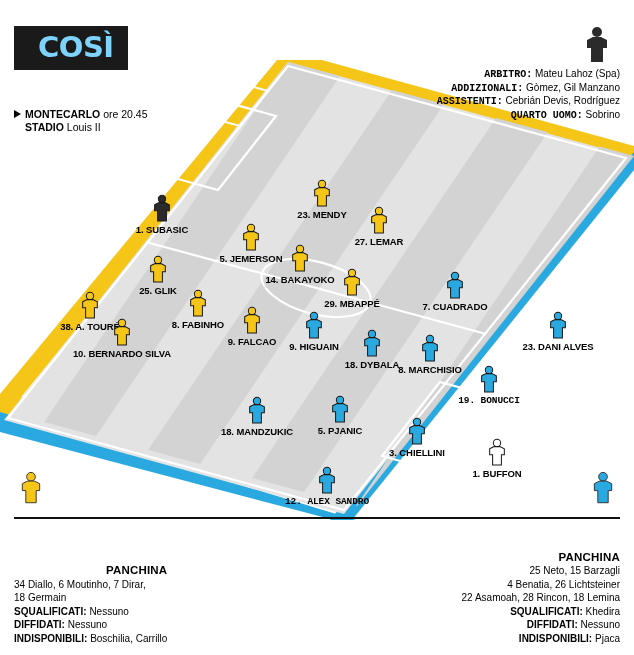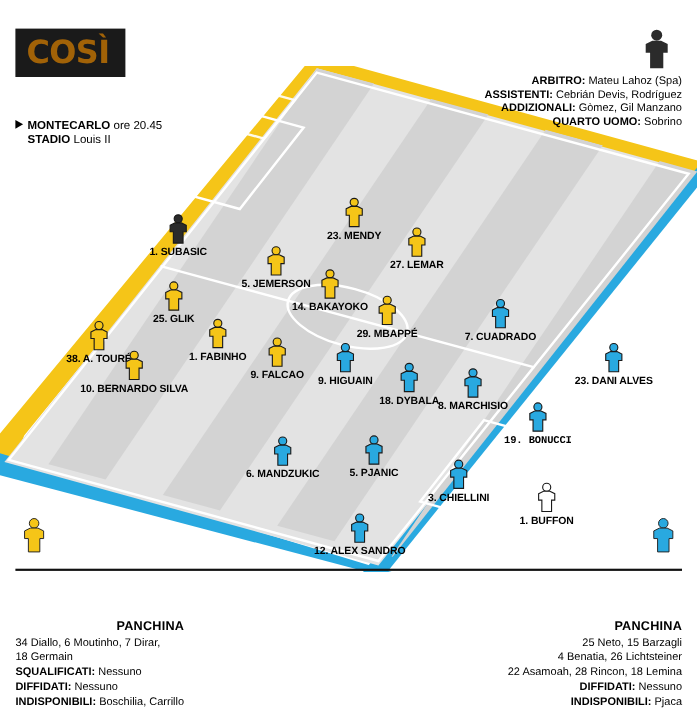--- a/index.html
+++ b/index.html
@@ -9,22 +9,22 @@
     font-family:"Liberation Sans", sans-serif;
     color:#000;
     position:relative;
     overflow:hidden;
   }
   .stage{position:absolute;left:0;top:0;width:634px;height:655px;}
 
   
   .title-box{
     position:absolute;left:14px;top:26px;
-    background:#1a1a1a;color:#a16207;
-    padding:6px 14px 8px 10px;
+    background:#1a1a1a;color:#7dd3fc;
+    padding:6px 14px 8px 24px;
     z-index:40;
   }
   .title-line{
     font-family:"DejaVu Sans", sans-serif;
     font-weight:bold;
     font-size:29px;
     line-height:30px;
     letter-spacing:-0.5px;
   }
 
@@ -38,21 +38,21 @@
     border-top:4.5px solid transparent;
     border-bottom:4.5px solid transparent;
     margin-right:4px;position:relative;top:0px;
   }
 
   
   .refs{
     position:absolute;right:14px;top:68px;z-index:40;
     text-align:right;font-size:10px;line-height:12.5px;
   }
-  .refs .lbl{font-weight:bold;}
+  .refs .lbl{font-weight:bold;font-family:Liberation Mono, monospace;}
   .ref-shirt{position:absolute;right:22px;top:26px;z-index:40;}
 
   
   .pitch-wrap{position:absolute;left:0;top:60px;width:634px;height:460px;z-index:5;}
 
   
   .player{position:absolute;z-index:30;}
   .player .lbl{
     position:absolute;
     font-size:9.5px;font-weight:bold;
@@ -141,26 +141,26 @@
       <path d="M5 14 L11 11 L19 11 L25 14 L25 22 L21 22 L21 36 L9 36 L9 22 L5 22 Z" fill="#2b2b2b"></path>
     </svg>
   </div>
 
   <div class="refs">
     <div>
       <span class="lbl">ARBITRO:</span>
       <span>Mateu Lahoz (Spa)</span>
     </div>
     <div>
+      <span class="lbl">ADDIZIONALI:</span>
+      <span>Gòmez, Gil Manzano</span>
+    </div>
+    <div>
       <span class="lbl">ASSISTENTI:</span>
       <span>Cebrián Devis, Rodríguez</span>
-    </div>
-    <div>
-      <span class="lbl">ADDIZIONALI:</span>
-      <span>Gòmez, Gil Manzano</span>
     </div>
     <div>
       <span class="lbl">QUARTO UOMO:</span>
       <span>Sobrino</span>
     </div>
   </div>
 
   <div id="players-layer">
       <div class="player" style="left: 151px; top: 194px;"><svg width="22" height="29" viewBox="0 0 30 38">
           <circle cx="15" cy="6" r="5" fill="#2b2b2b" stroke="#1a1a1a" stroke-width="1.4"></circle>
@@ -170,21 +170,21 @@
           <circle cx="15" cy="6" r="5" fill="#f5c518" stroke="#1a1a1a" stroke-width="1.4"></circle>
           <path d="M5 14 L11 11 L19 11 L25 14 L25 22 L21 22 L21 36 L9 36 L9 22 L5 22 Z" fill="#f5c518" stroke="#1a1a1a" stroke-width="1.4"></path>
         </svg><span class="lbl below">38. A. TOURÉ</span></div>
       <div class="player" style="left: 147px; top: 255px;"><svg width="22" height="29" viewBox="0 0 30 38">
           <circle cx="15" cy="6" r="5" fill="#f5c518" stroke="#1a1a1a" stroke-width="1.4"></circle>
           <path d="M5 14 L11 11 L19 11 L25 14 L25 22 L21 22 L21 36 L9 36 L9 22 L5 22 Z" fill="#f5c518" stroke="#1a1a1a" stroke-width="1.4"></path>
         </svg><span class="lbl below">25. GLIK</span></div>
       <div class="player" style="left: 187px; top: 289px;"><svg width="22" height="29" viewBox="0 0 30 38">
           <circle cx="15" cy="6" r="5" fill="#f5c518" stroke="#1a1a1a" stroke-width="1.4"></circle>
           <path d="M5 14 L11 11 L19 11 L25 14 L25 22 L21 22 L21 36 L9 36 L9 22 L5 22 Z" fill="#f5c518" stroke="#1a1a1a" stroke-width="1.4"></path>
-        </svg><span class="lbl below">1. FABINHO</span></div>
+        </svg><span class="lbl below">8. FABINHO</span></div>
       <div class="player" style="left: 240px; top: 223px;"><svg width="22" height="29" viewBox="0 0 30 38">
           <circle cx="15" cy="6" r="5" fill="#f5c518" stroke="#1a1a1a" stroke-width="1.4"></circle>
           <path d="M5 14 L11 11 L19 11 L25 14 L25 22 L21 22 L21 36 L9 36 L9 22 L5 22 Z" fill="#f5c518" stroke="#1a1a1a" stroke-width="1.4"></path>
         </svg><span class="lbl below">5. JEMERSON</span></div>
       <div class="player" style="left: 111px; top: 318px;"><svg width="22" height="29" viewBox="0 0 30 38">
           <circle cx="15" cy="6" r="5" fill="#f5c518" stroke="#1a1a1a" stroke-width="1.4"></circle>
           <path d="M5 14 L11 11 L19 11 L25 14 L25 22 L21 22 L21 36 L9 36 L9 22 L5 22 Z" fill="#f5c518" stroke="#1a1a1a" stroke-width="1.4"></path>
         </svg><span class="lbl below">10. BERNARDO SILVA</span></div>
       <div class="player" style="left: 311px; top: 179px;"><svg width="22" height="29" viewBox="0 0 30 38">
           <circle cx="15" cy="6" r="5" fill="#f5c518" stroke="#1a1a1a" stroke-width="1.4"></circle>
@@ -222,38 +222,38 @@
           <circle cx="15" cy="6" r="5" fill="#29a9e0" stroke="#1a1a1a" stroke-width="1.4"></circle>
           <path d="M5 14 L11 11 L19 11 L25 14 L25 22 L21 22 L21 36 L9 36 L9 22 L5 22 Z" fill="#29a9e0" stroke="#1a1a1a" stroke-width="1.4"></path>
         </svg><span class="lbl below">8. MARCHISIO</span></div>
       <div class="player" style="left: 547px; top: 311px;"><svg width="22" height="29" viewBox="0 0 30 38">
           <circle cx="15" cy="6" r="5" fill="#29a9e0" stroke="#1a1a1a" stroke-width="1.4"></circle>
           <path d="M5 14 L11 11 L19 11 L25 14 L25 22 L21 22 L21 36 L9 36 L9 22 L5 22 Z" fill="#29a9e0" stroke="#1a1a1a" stroke-width="1.4"></path>
         </svg><span class="lbl below">23. DANI ALVES</span></div>
       <div class="player" style="left: 246px; top: 396px;"><svg width="22" height="29" viewBox="0 0 30 38">
           <circle cx="15" cy="6" r="5" fill="#29a9e0" stroke="#1a1a1a" stroke-width="1.4"></circle>
           <path d="M5 14 L11 11 L19 11 L25 14 L25 22 L21 22 L21 36 L9 36 L9 22 L5 22 Z" fill="#29a9e0" stroke="#1a1a1a" stroke-width="1.4"></path>
-        </svg><span class="lbl below">6. MANDZUKIC</span></div>
+        </svg><span class="lbl below">18. MANDZUKIC</span></div>
       <div class="player" style="left: 329px; top: 395px;"><svg width="22" height="29" viewBox="0 0 30 38">
           <circle cx="15" cy="6" r="5" fill="#29a9e0" stroke="#1a1a1a" stroke-width="1.4"></circle>
           <path d="M5 14 L11 11 L19 11 L25 14 L25 22 L21 22 L21 36 L9 36 L9 22 L5 22 Z" fill="#29a9e0" stroke="#1a1a1a" stroke-width="1.4"></path>
         </svg><span class="lbl below">5. PJANIC</span></div>
       <div class="player" style="left: 478px; top: 365px; font-family: Liberation Mono, monospace;"><svg width="22" height="29" viewBox="0 0 30 38">
           <circle cx="15" cy="6" r="5" fill="#29a9e0" stroke="#1a1a1a" stroke-width="1.4"></circle>
           <path d="M5 14 L11 11 L19 11 L25 14 L25 22 L21 22 L21 36 L9 36 L9 22 L5 22 Z" fill="#29a9e0" stroke="#1a1a1a" stroke-width="1.4"></path>
         </svg><span class="lbl below">19. BONUCCI</span></div>
       <div class="player" style="left: 406px; top: 417px;"><svg width="22" height="29" viewBox="0 0 30 38">
           <circle cx="15" cy="6" r="5" fill="#29a9e0" stroke="#1a1a1a" stroke-width="1.4"></circle>
           <path d="M5 14 L11 11 L19 11 L25 14 L25 22 L21 22 L21 36 L9 36 L9 22 L5 22 Z" fill="#29a9e0" stroke="#1a1a1a" stroke-width="1.4"></path>
         </svg><span class="lbl below">3. CHIELLINI</span></div>
       <div class="player" style="left: 486px; top: 438px;"><svg width="22" height="29" viewBox="0 0 30 38">
           <circle cx="15" cy="6" r="5" fill="#ffffff" stroke="#1a1a1a" stroke-width="1.4"></circle>
           <path d="M5 14 L11 11 L19 11 L25 14 L25 22 L21 22 L21 36 L9 36 L9 22 L5 22 Z" fill="#ffffff" stroke="#1a1a1a" stroke-width="1.4"></path>
         </svg><span class="lbl below">1. BUFFON</span></div>
-      <div class="player" style="left: 316px; top: 466px;"><svg width="22" height="29" viewBox="0 0 30 38">
+      <div class="player" style="left: 316px; top: 466px; font-family: Liberation Mono, monospace;"><svg width="22" height="29" viewBox="0 0 30 38">
           <circle cx="15" cy="6" r="5" fill="#29a9e0" stroke="#1a1a1a" stroke-width="1.4"></circle>
           <path d="M5 14 L11 11 L19 11 L25 14 L25 22 L21 22 L21 36 L9 36 L9 22 L5 22 Z" fill="#29a9e0" stroke="#1a1a1a" stroke-width="1.4"></path>
         </svg><span class="lbl below">12. ALEX SANDRO</span></div>
     </div>
 
   <div class="divider"></div>
 
   <div class="bench-shirt left">
     <svg width="26" height="34" viewBox="0 0 30 38">
       <circle cx="15" cy="6" r="5" fill="#f5c518" stroke="#222" stroke-width="1"></circle>
@@ -284,20 +284,24 @@
       <span>Boschilia, Carrillo</span>
     </div>
   </div>
 
   <div class="bench right">
     <div class="head">PANCHINA</div>
     <div>25 Neto, 15 Barzagli</div>
     <div>4 Benatia, 26 Lichtsteiner</div>
     <div>22 Asamoah, 28 Rincon, 18 Lemina</div>
     <div>
+      <span class="k">SQUALIFICATI:</span>
+      <span>Khedira</span>
+    </div>
+    <div>
       <span class="k">DIFFIDATI:</span>
       <span>Nessuno</span>
     </div>
     <div>
       <span class="k">INDISPONIBILI:</span>
       <span>Pjaca</span>
     </div>
   </div>
 
 </div>

